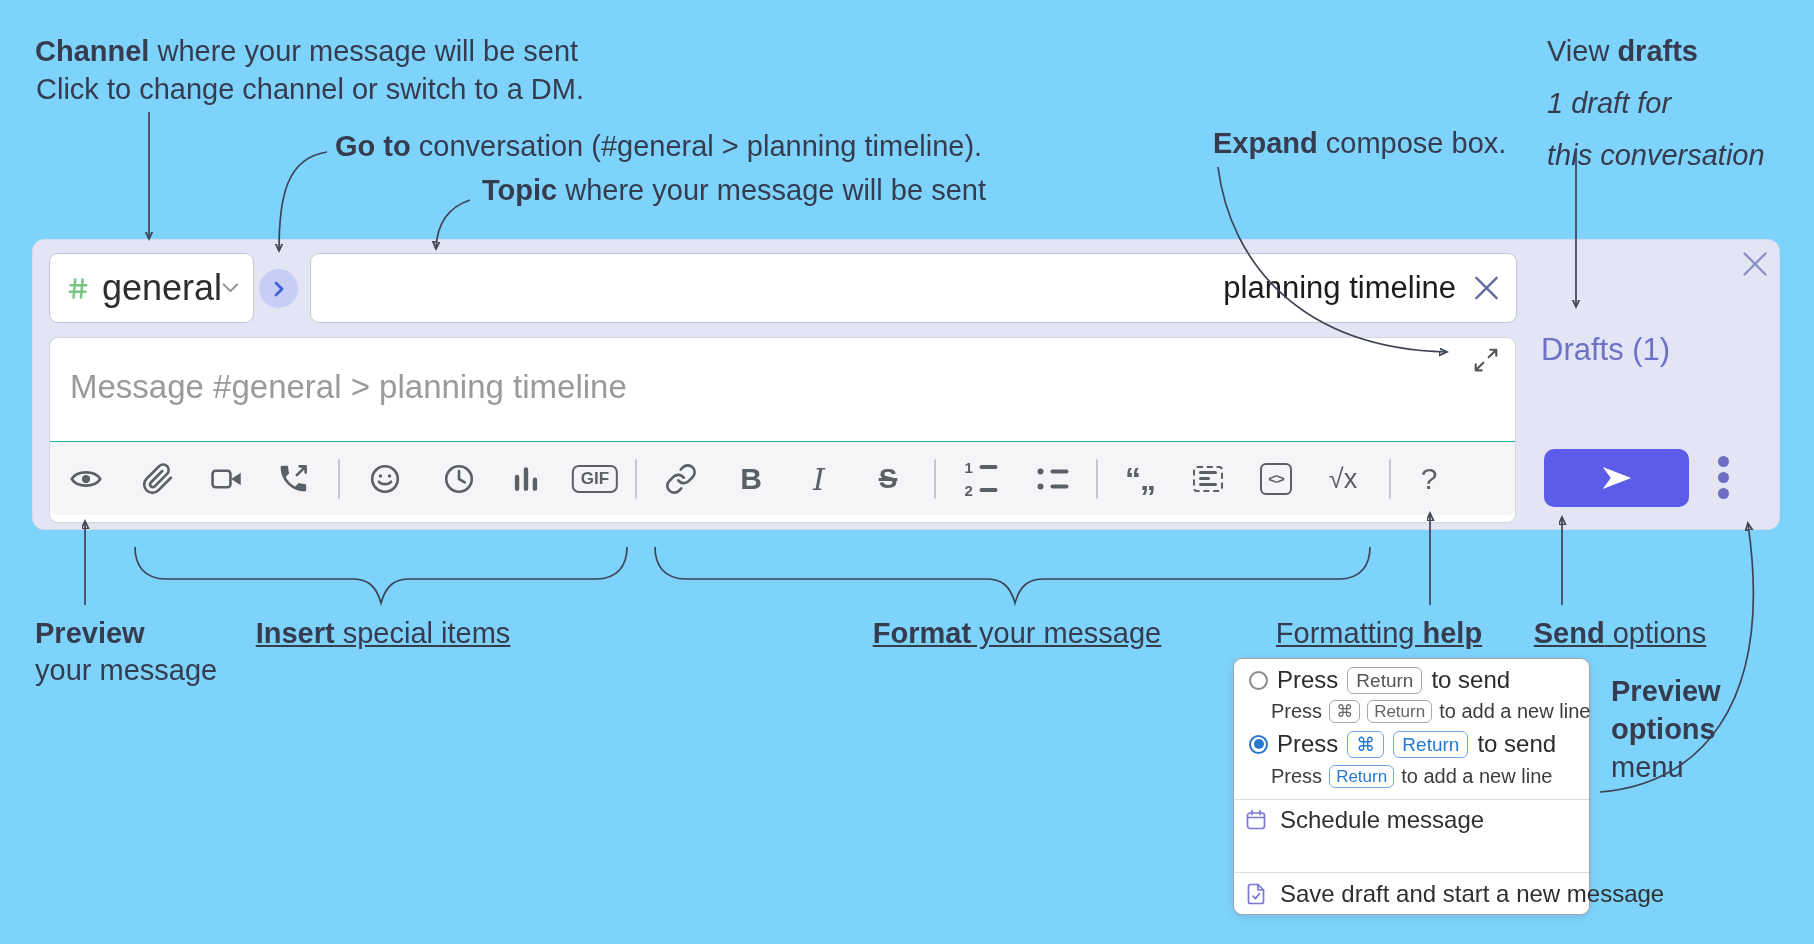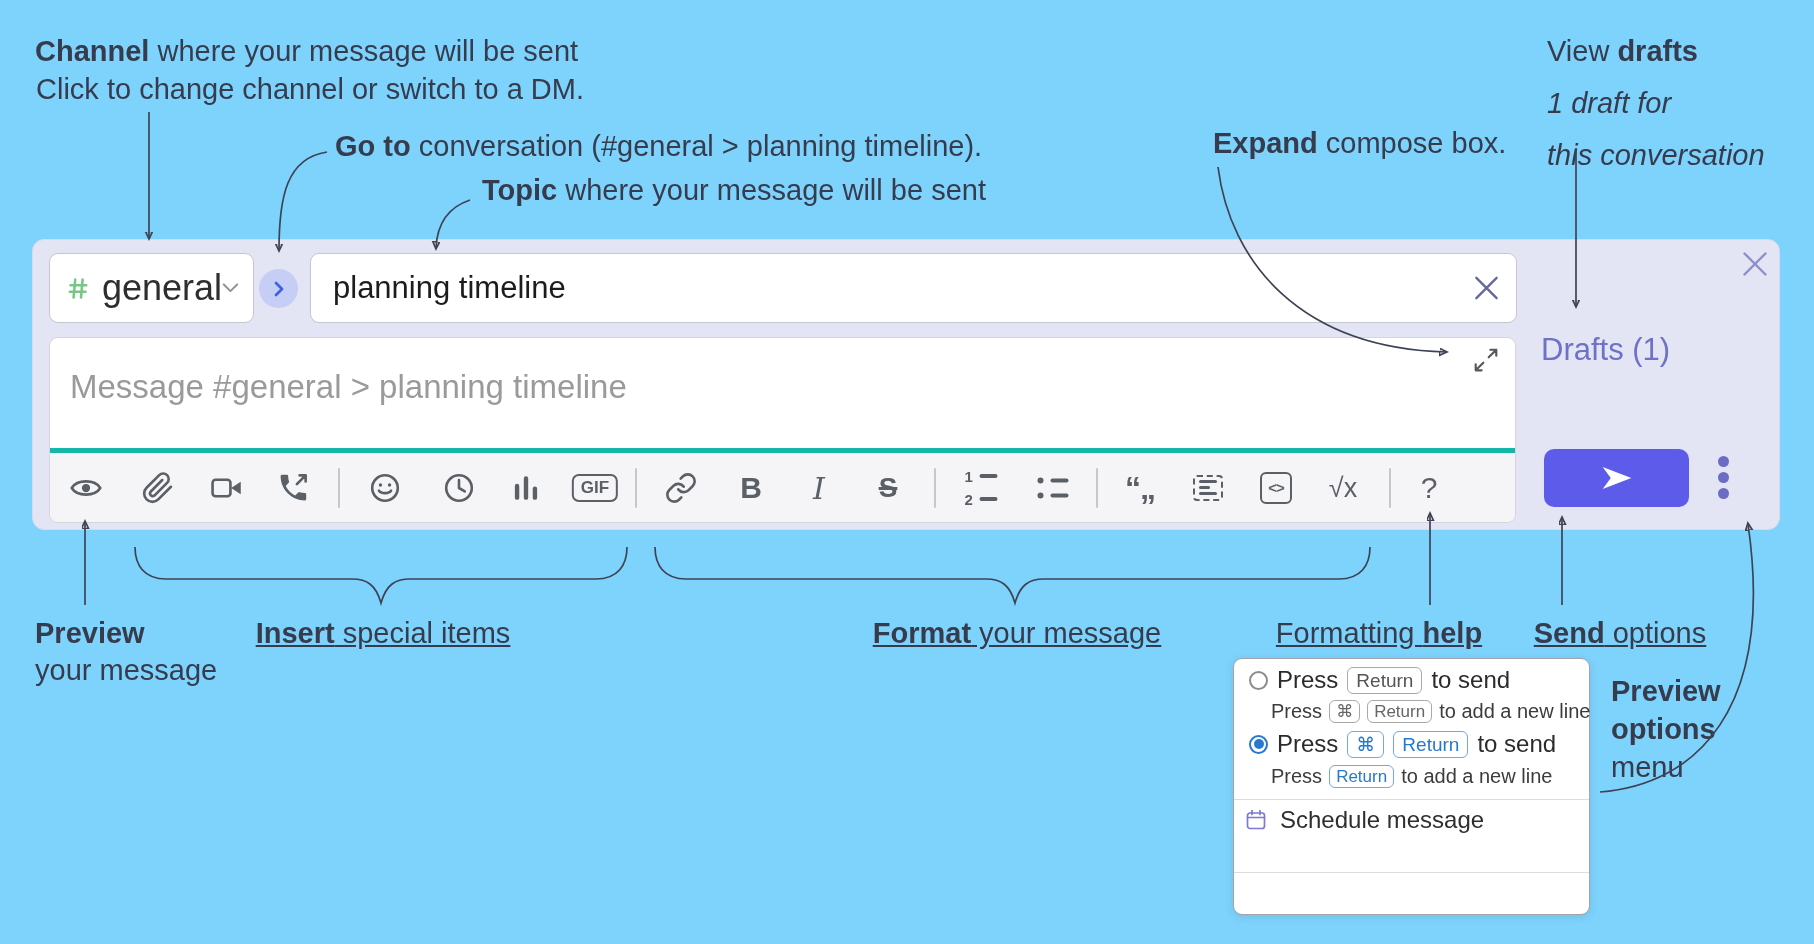--- a/index.html
+++ b/index.html
@@ -19,34 +19,34 @@
   
   .compose{position:absolute;left:32px;top:239px;width:1748px;height:291px;background:#e3e5f4;
            border:1px solid #d7d9ec;border-radius:12px;box-sizing:border-box;z-index:1;}
   .wbox{background:#fff;border:1px solid #c6c7ce;border-radius:9px;box-sizing:border-box;position:absolute;}
   .chan-btn{left:16px;top:13px;width:205px;height:70px;display:flex;align-items:center;padding:0 14px 0 16px;cursor:pointer;}
   .chan-label{font-size:36px;color:#2e2e2e;margin-left:12px;flex:1;}
   .jump-btn{position:absolute;left:226px;top:29px;width:39px;height:39px;border-radius:50%;background:#c7cef5;
             display:flex;align-items:center;justify-content:center;cursor:pointer;}
   .topic-wrap{left:277px;top:13px;width:1207px;height:70px;}
   .topic-input{position:absolute;inset:0;border:0;outline:none;background:transparent;font-family:inherit;
-               font-size:31px;color:#1c1c1c;padding:0 60px 0 22px;width:100%;height:100%;box-sizing:border-box;}
+               font-size:31px;color:#1c1c1c;padding:0 60px 0 22px;width:100%;height:100%;box-sizing:border-box;text-align:right;}
   .clear-x{position:absolute;right:16px;top:50%;transform:translateY(-50%);cursor:pointer;display:flex;}
   .close-x{position:absolute;left:1706px;top:8px;width:32px;height:32px;display:flex;align-items:center;justify-content:center;cursor:pointer;}
   .msg-box{left:16px;top:97px;width:1467px;height:186px;border-color:#d5d5da;overflow:hidden;}
   .placeholder{position:absolute;left:20px;top:30px;font-size:33px;color:#9a9a9a;}
   .expand-btn{position:absolute;right:16px;top:9px;cursor:pointer;display:flex;}
   .drafts{position:absolute;left:1508px;top:92px;font-size:31px;color:#6d72c7;cursor:pointer;}
   .send-btn{position:absolute;left:1511px;top:209px;width:145px;height:58px;background:#5d5bea;border-radius:10px;
             display:flex;align-items:center;justify-content:center;cursor:pointer;}
   .kebab{position:absolute;left:1685px;top:216px;width:11px;height:43px;display:flex;flex-direction:column;justify-content:space-between;cursor:pointer;}
   .kebab i{width:11px;height:11px;border-radius:50%;background:#6b6cc2;}
 
   
-  .toolbar{position:absolute;left:0;bottom:0;width:100%;height:74px;background:#f5f5f7;border-top:5px solid #14b8a6;
+  .toolbar{position:absolute;left:0;bottom:7px;width:100%;height:74px;background:#f5f5f7;border-top:1px solid #14b8a6;
            border-radius:0 0 8px 8px;box-sizing:border-box;}
   .tcell{position:absolute;top:50%;transform:translate(-50%,-50%);display:flex;align-items:center;justify-content:center;
          color:#5b5f66;cursor:pointer;}
   .tdiv{position:absolute;top:50%;transform:translate(-50%,-50%);width:2px;height:40px;background:#c7c7cb;border-radius:1px;}
   .ticon{width:33px;height:33px;fill:none;stroke:currentColor;stroke-width:1.9;stroke-linecap:round;stroke-linejoin:round;display:block;}
   .tglyph-b{font-size:30px;font-weight:700;}
   .tglyph-i{font-family:"DejaVu Serif","Liberation Serif",serif;font-style:italic;font-size:30px;}
   .tglyph-s{font-size:28px;font-weight:600;text-decoration:line-through;text-decoration-thickness:2.5px;}
   .tglyph-q{font-size:32px;font-weight:700;letter-spacing:-1px;}
   .tglyph-m{font-size:27px;}
@@ -347,15 +347,23 @@
     <div class="pm-item" style="top:147px">
       <svg class="micon" viewBox="0 0 24 24">
           <rect x="3.5" y="5" width="17" height="15.5" rx="2.5"></rect>
           <path d="M3.5 9.5 H20.5 M8 2.5 V6.5 M16 2.5 V6.5"></path>
         </svg>
       <span>Schedule message</span>
     </div>
 
     <div class="pm-div" style="top:213px"></div>
 
+    <div class="pm-item" style="top:221px">
+      <svg class="micon" viewBox="0 0 24 24">
+          <path d="M14 2.5 H6.5 a2 2 0 0 0 -2 2 V19.5 a2 2 0 0 0 2 2 H17.5 a2 2 0 0 0 2 -2 V8 Z"></path>
+          <path d="M14 2.5 V8 H19.5"></path>
+          <path d="M9 14.2 l2.4 2.4 l4 -5"></path>
+        </svg>
+      <span>Save draft and start a new message</span>
+    </div>
   </div>
 
 </div>
 
 </body></html>

